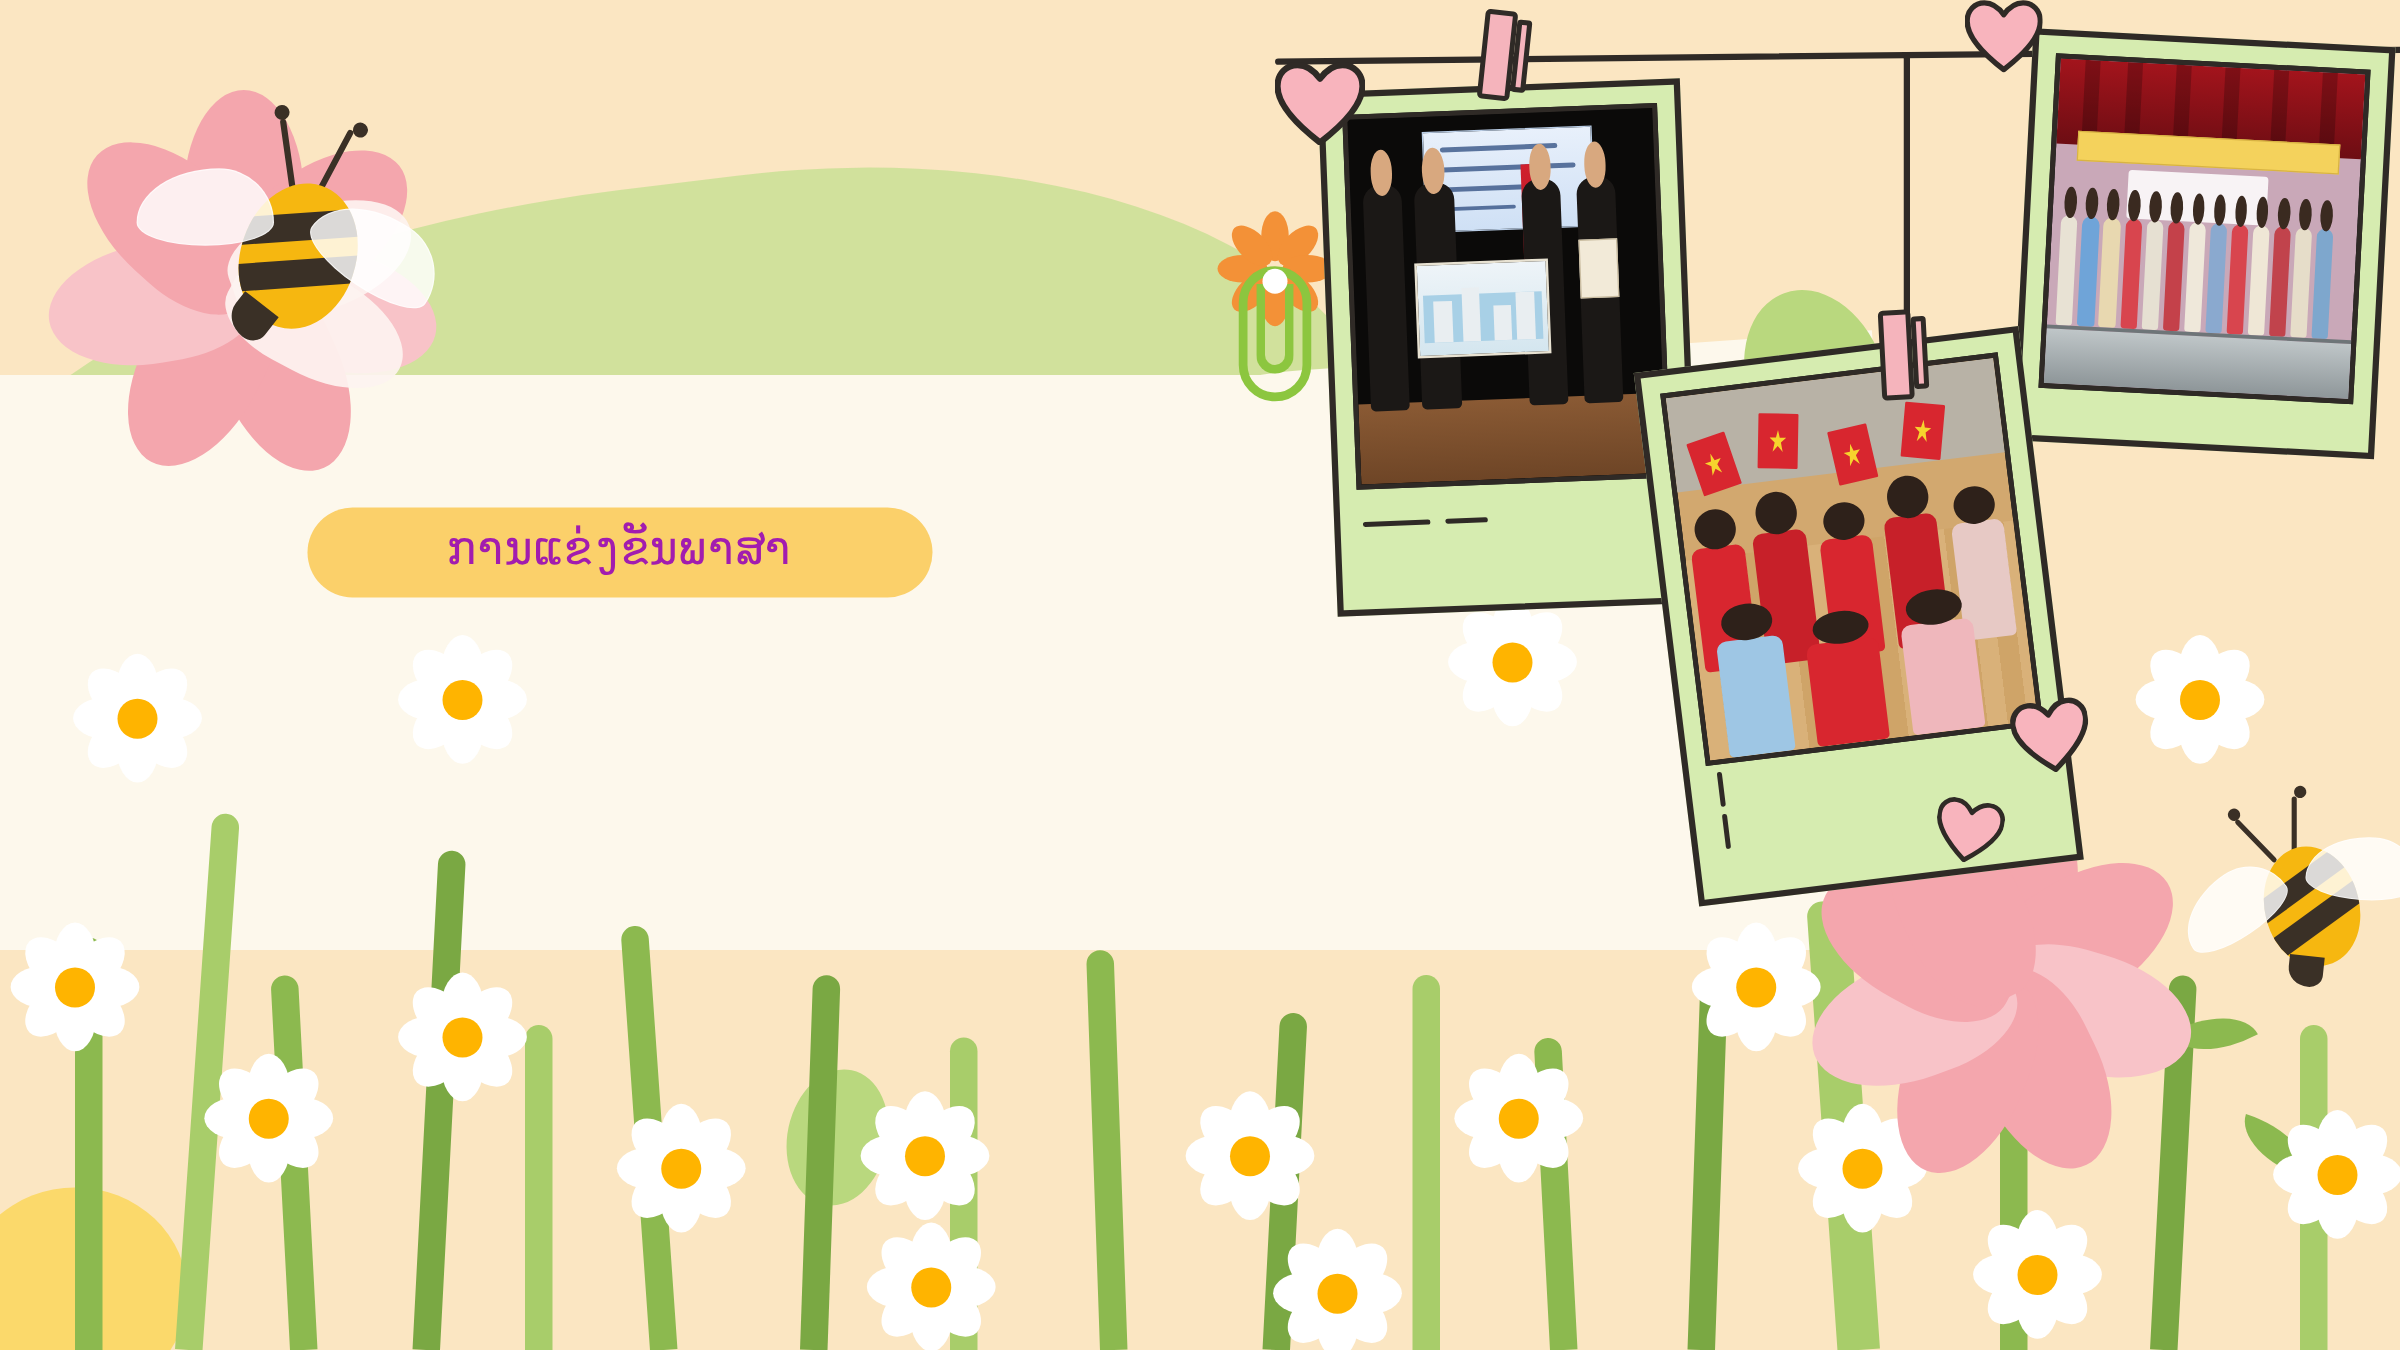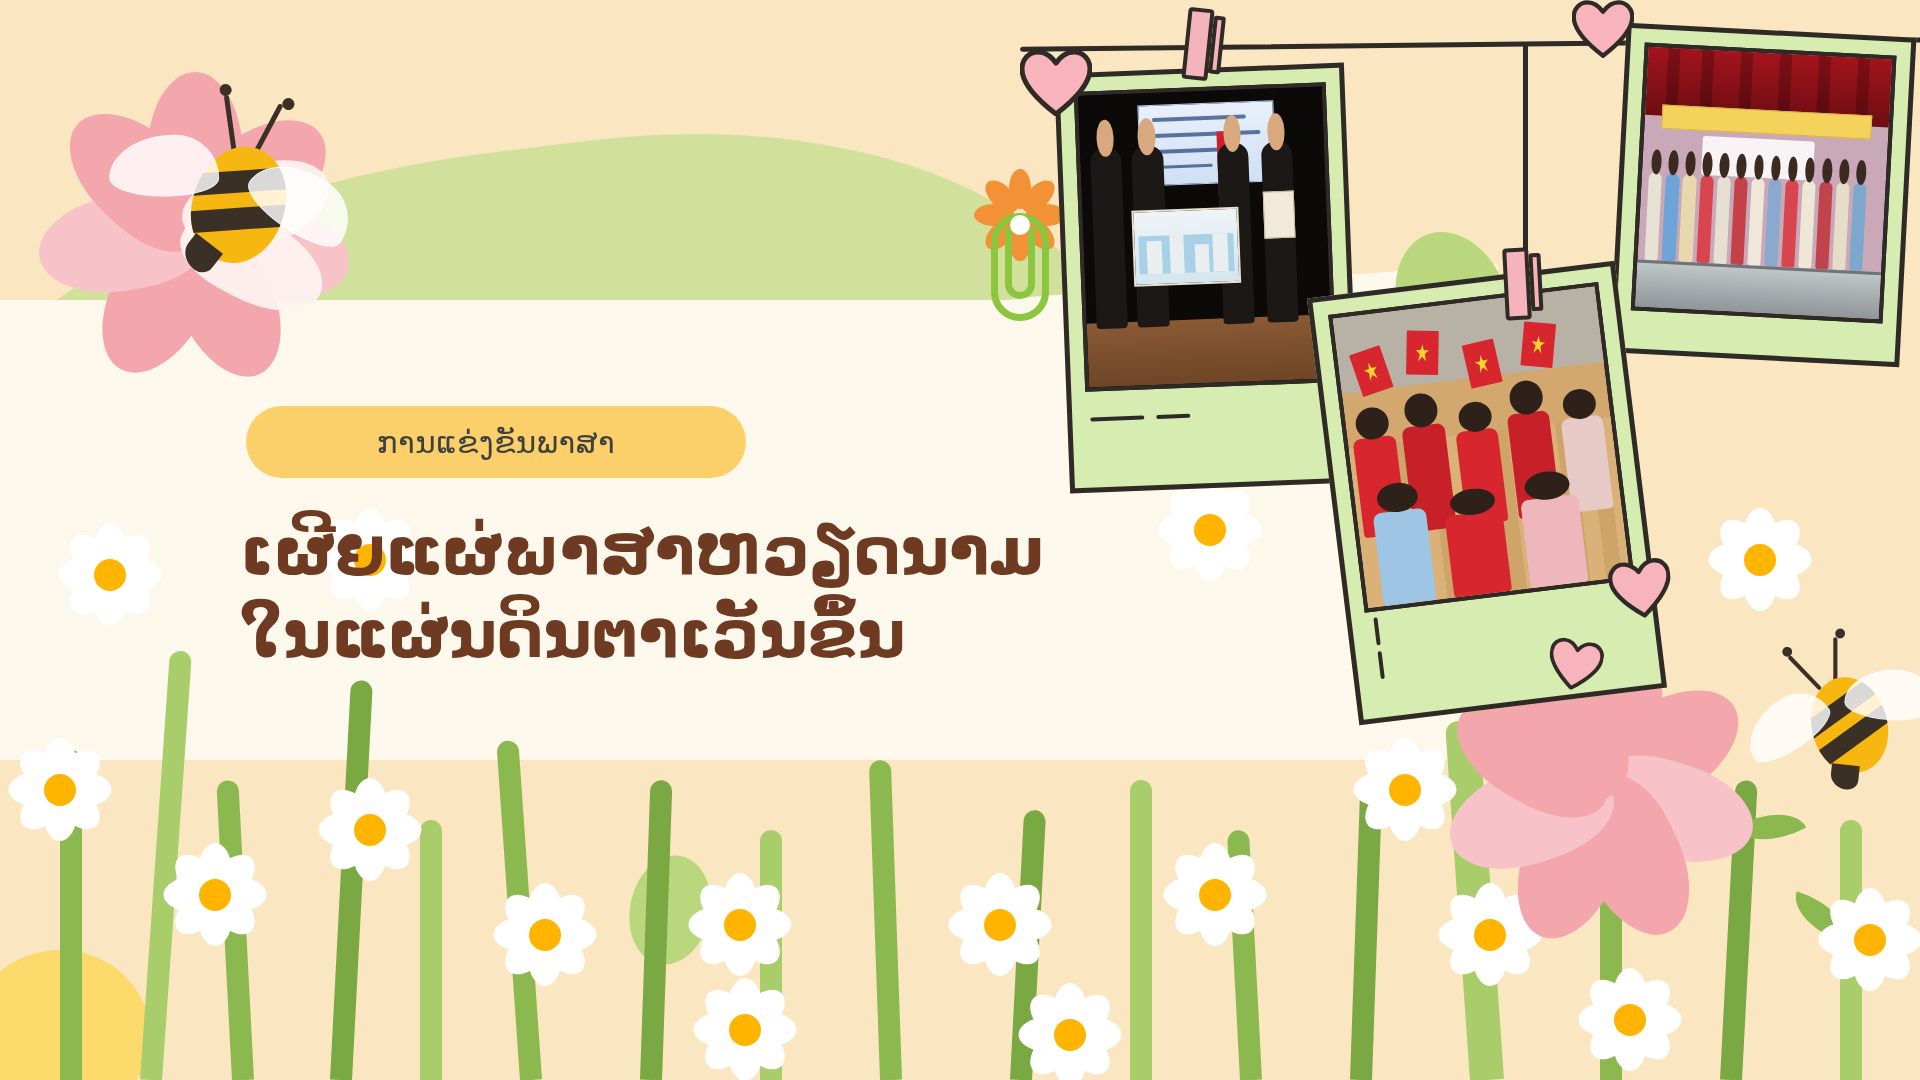--- a/index.html
+++ b/index.html
@@ -411,25 +411,26 @@
   
   .badge {
     position: absolute;
     left: 246px; top: 406px;
     width: 500px; height: 72px;
     background: #fbd06a;
     border-radius: 36px;
     display: flex; align-items: center; justify-content: center;
   }
   .badge span {
-    font-size: 31px;
-    color: #404040;
+    font-size: 37px;
+    color: #a21caf;
     letter-spacing: .5px;
     line-height: 1;
     white-space: nowrap;
+    font-family: Liberation Mono, monospace;
   }
   .headline {
     position: absolute;
     left: 240px; top: 510px;
     width: 1000px;
   }
   .headline .hl {
     font-size: 66px;
     font-weight: bold;
     color: #6e3b22;
@@ -894,18 +895,14 @@
     <div class="caplines">
       <div class="capline v" style="left:8px;top:6px;"></div>
       <div class="capline v" style="left:8px;top:40px;"></div>
     </div>
   </div>
 
   <div class="badge">
     <span>ການແຂ່ງຂັນພາສາ</span>
   </div>
 
-  <div class="headline">
-    <div class="hl">ເຜີຍແຜ່ພາສາຫວຽດນາມ</div>
-    <div class="hl">ໃນແຜ່ນດິນຕາເວັນຂຶ້ນ</div>
-  </div>
 
 </div>
 
 </body></html>

